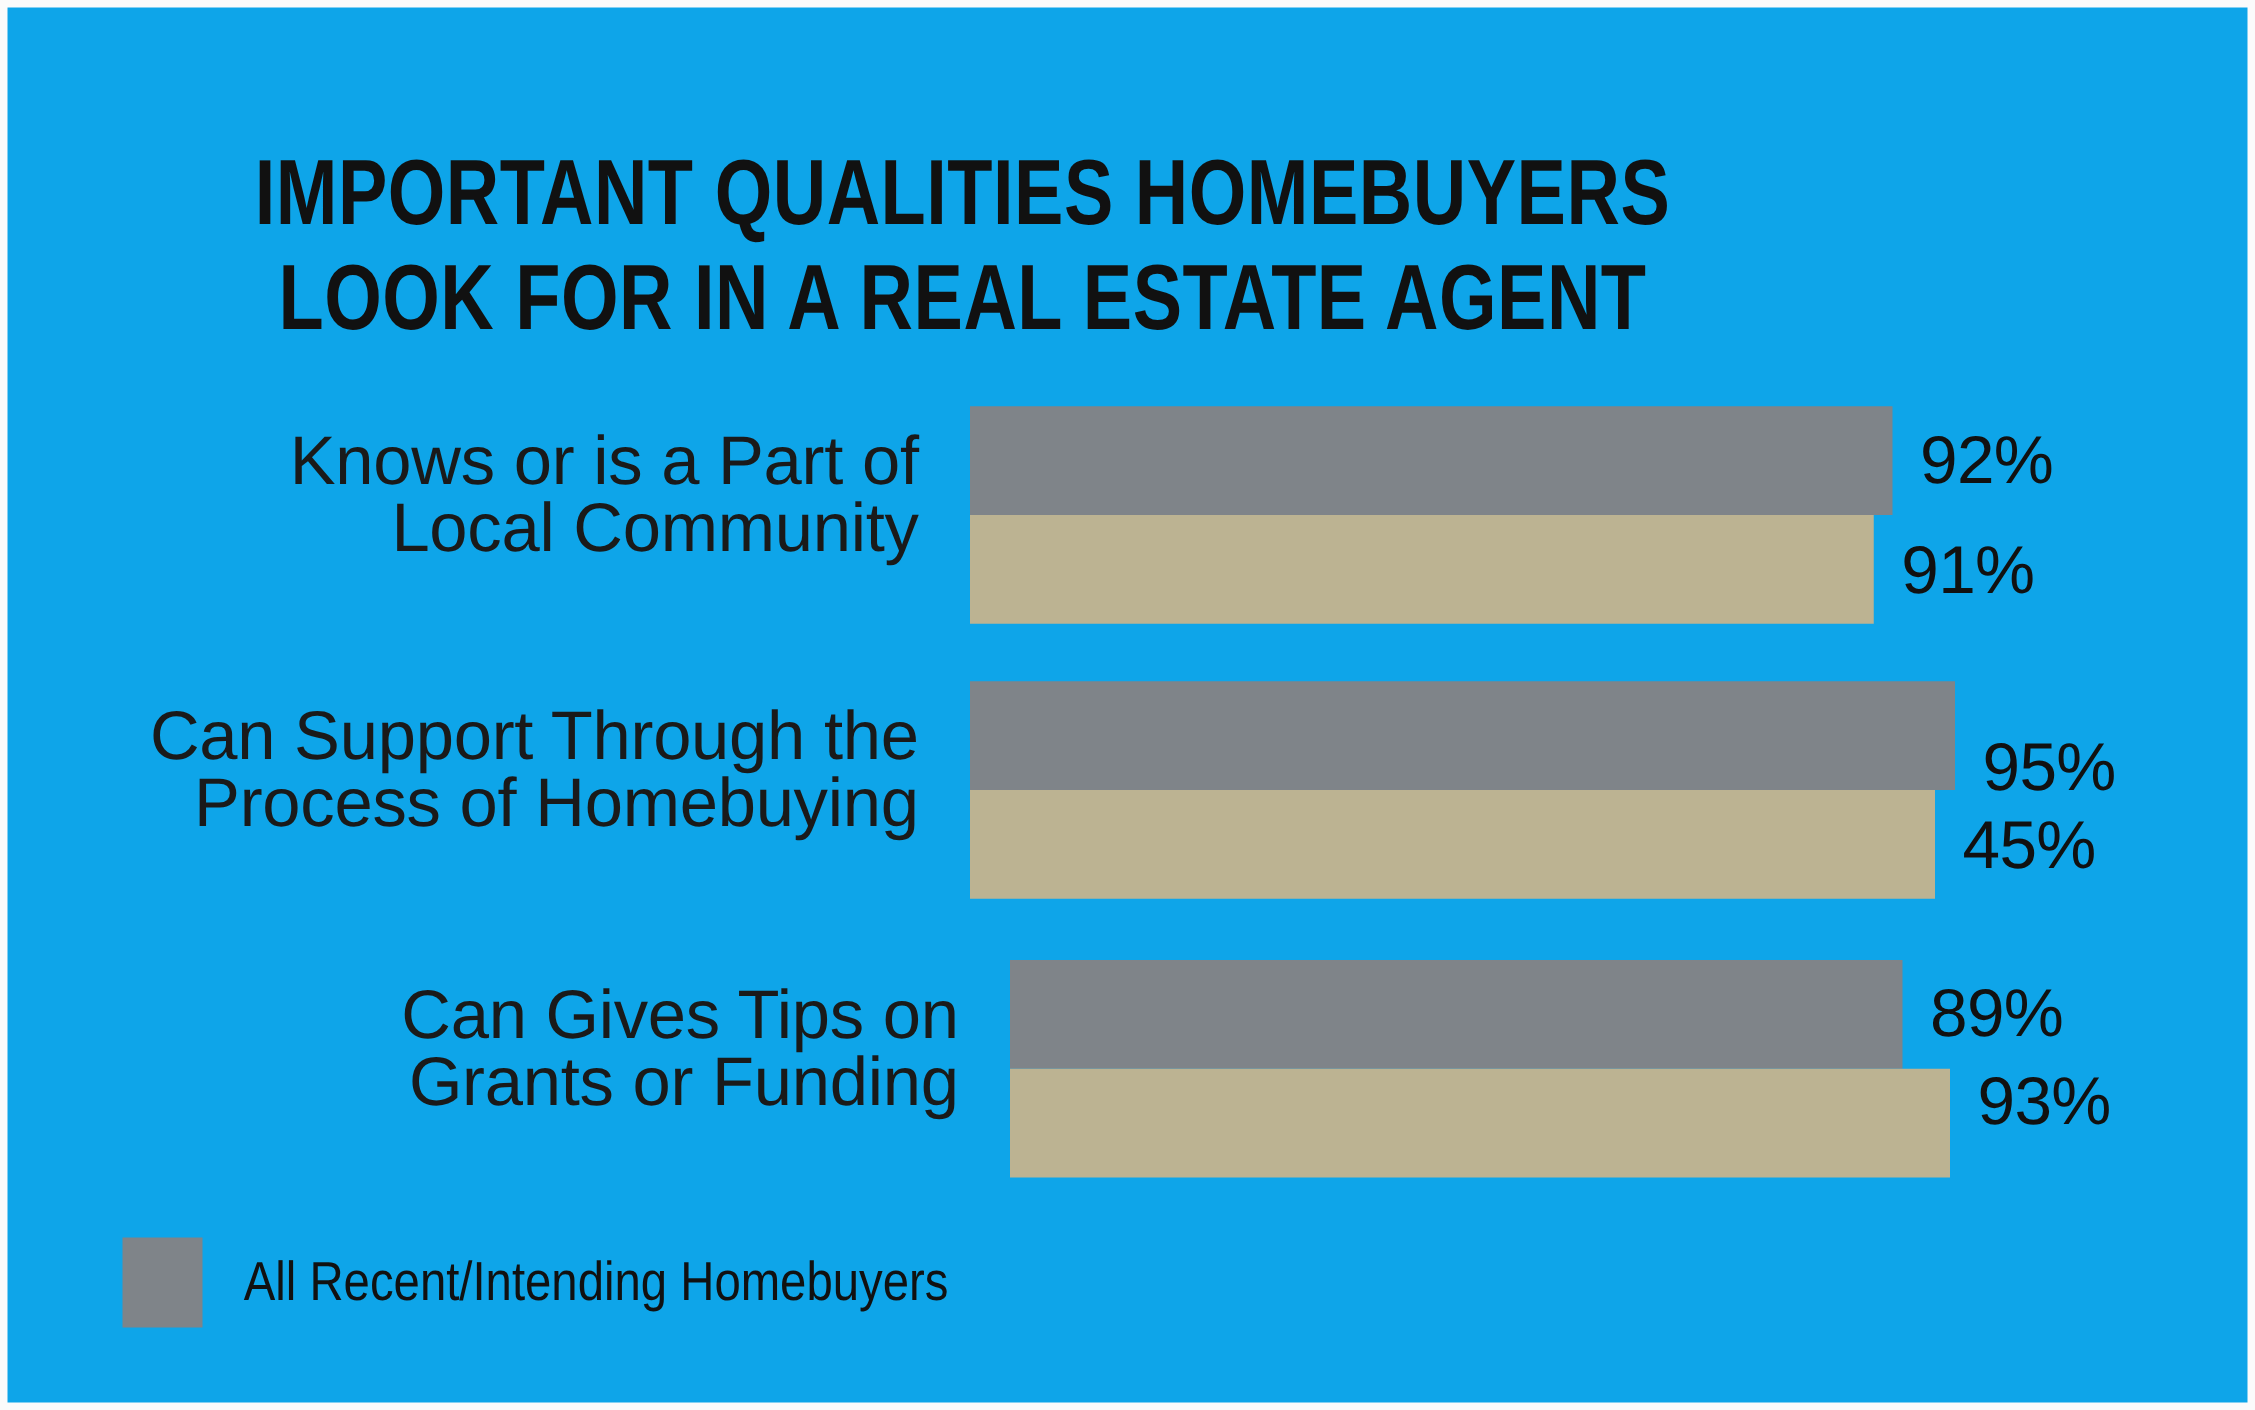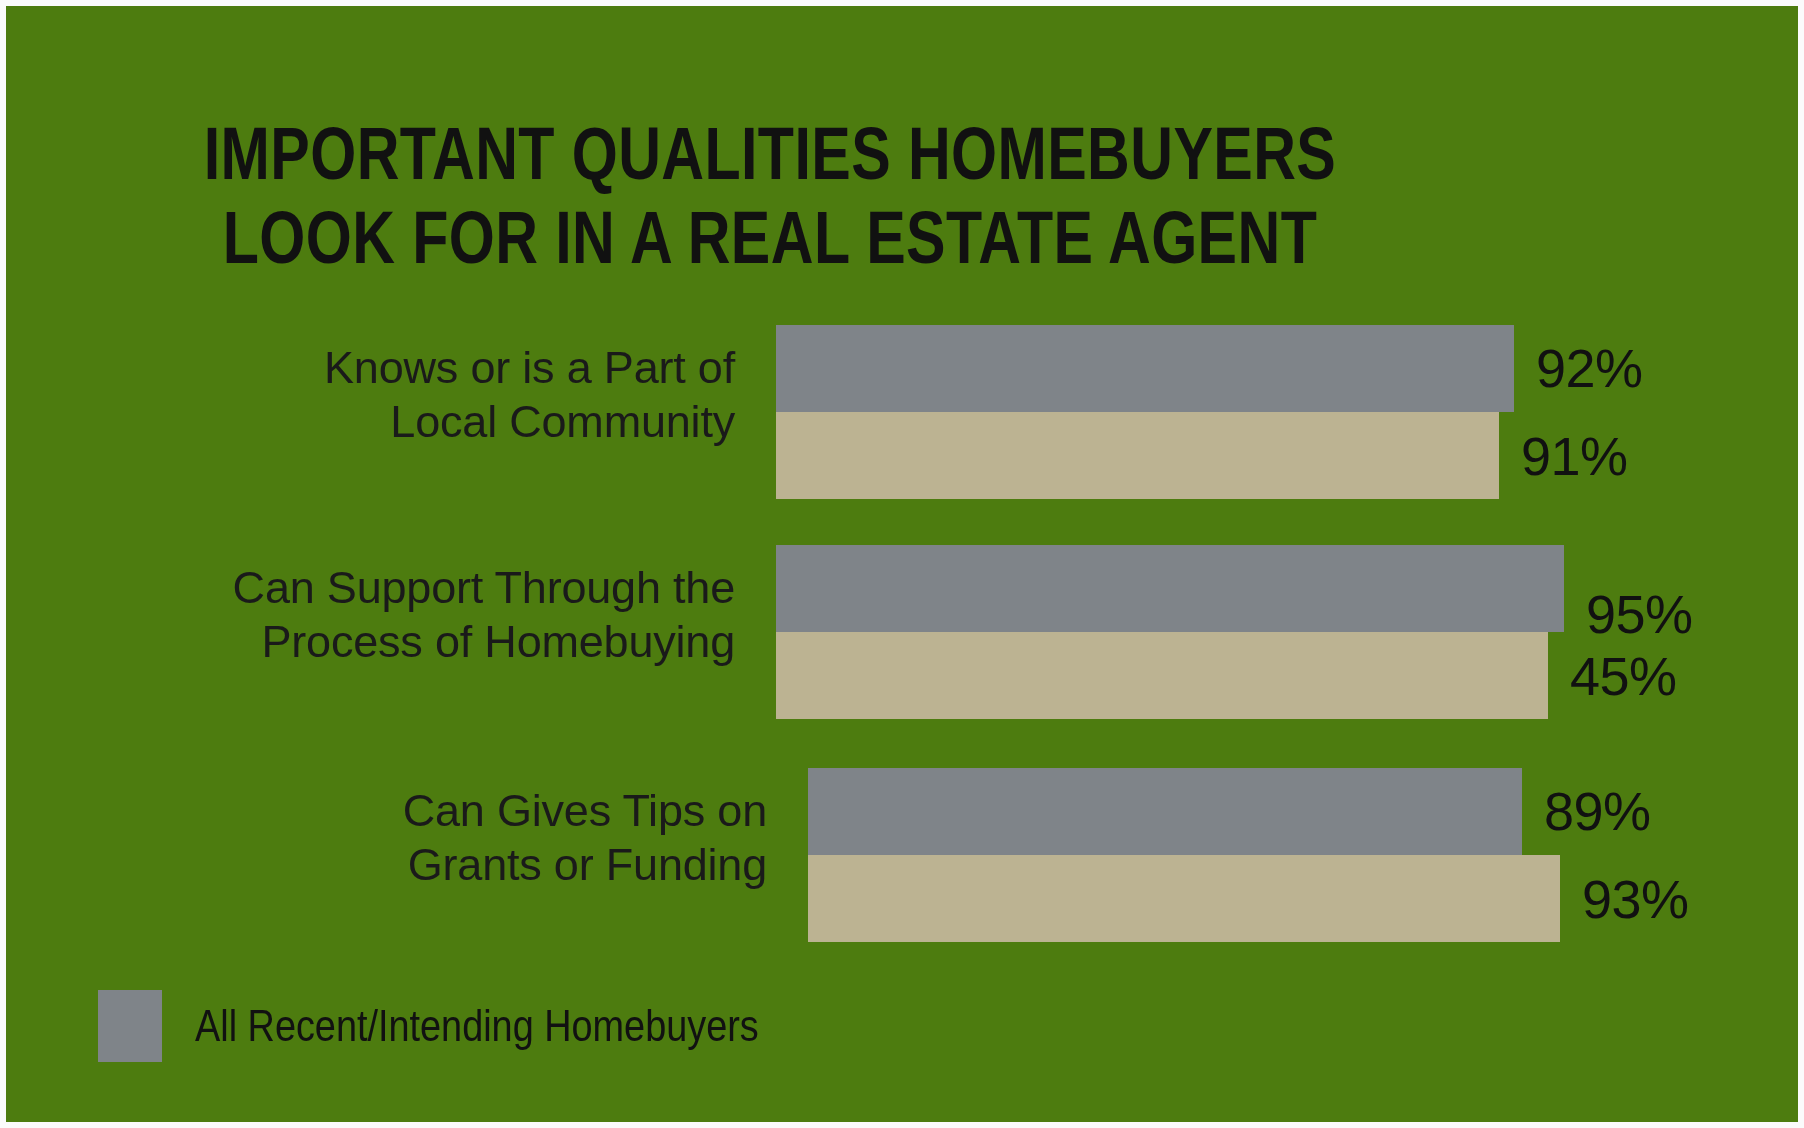--- a/index.html
+++ b/index.html
@@ -61,21 +61,21 @@
   }
 
   .cat-label {
     position: absolute;
     right: 1069px;           
     width: 620px;
     text-align: right;
     color: #1a1a1a;
     font-family: "Liberation Sans", sans-serif;
     font-weight: 400;
-    font-size: 45px;
+    font-size: 55px;
     line-height: 54px;
     white-space: pre-line;
     letter-spacing: -0.2px;
   }
 
   .bar-row {
     position: absolute;
     left: 776px;
     height: 87px;
   }
@@ -129,21 +129,21 @@
     font-size: 44px;
     line-height: 50px;
     white-space: nowrap;
     transform: scaleX(0.86);
     transform-origin: 0% 50%;
   }
 </style>
 </head>
 <body>
 
-<div id="infographic" style="background: #4d7c0f;">
+<div id="infographic" style="background: #0ea5e9;">
 
   <div class="canvas-frame"></div>
 
   <h1 class="chart-title">IMPORTANT QUALITIES HOMEBUYERS
 LOOK FOR IN A REAL ESTATE AGENT</h1>
 
   <div class="plot">
 
     <div class="group" style="top:325px; height:174px;">
       <div class="cat-label" style="top:16px;">Knows or is a Part of
@@ -180,21 +180,21 @@
 Grants or Funding</div>
 
       <div class="bar-row" style="top:0px; width:714px;">
         <div class="bar all" style="width: 714px; background: rgb(127, 132, 137);"></div>
       </div>
       <div class="bar-value" style="left:1512px; top:43px;">89%</div>
 
       <div class="bar-row" style="top:87px; width:752px;">
         <div class="bar hispanic" style="width: 752px; background: rgb(188, 179, 146);"></div>
       </div>
-      <div class="bar-value" style="left:1550px; top:131px;">93%</div>
+      <div class="bar-value" style="left:1550px; top:113px;">93%</div>
     </div>
 
   </div>
 
   <div class="legend" style="top:990px;">
 
     <div class="legend-item" style="left:98px; top:0px;">
       <span class="legend-swatch all" style="background: rgb(127, 132, 137);"></span>
       <span class="legend-text">All Recent/Intending Homebuyers</span>
     </div>

